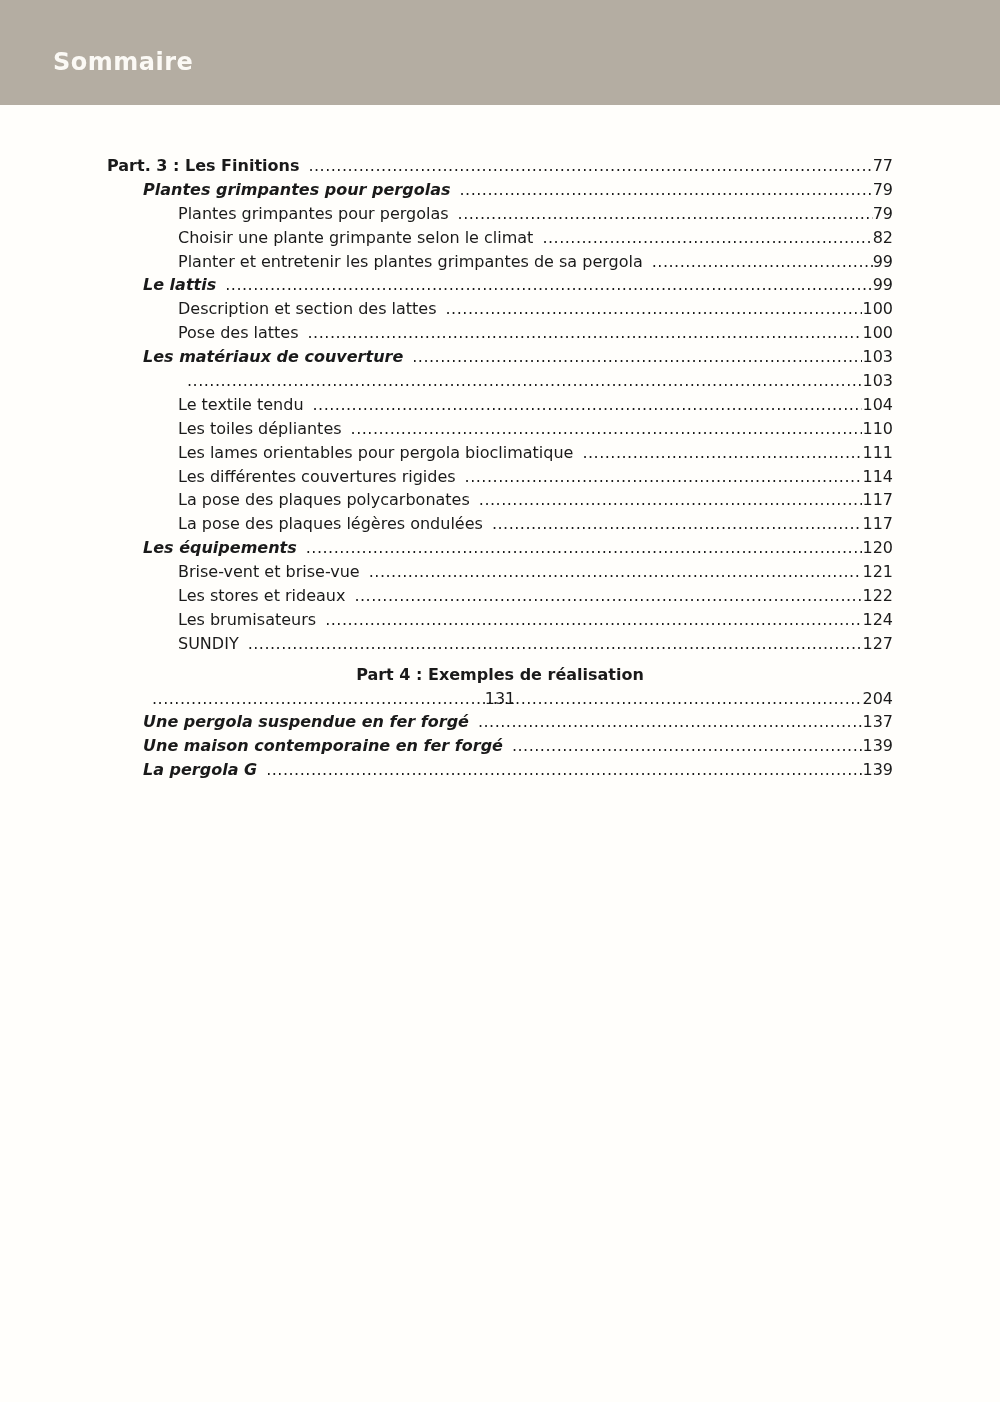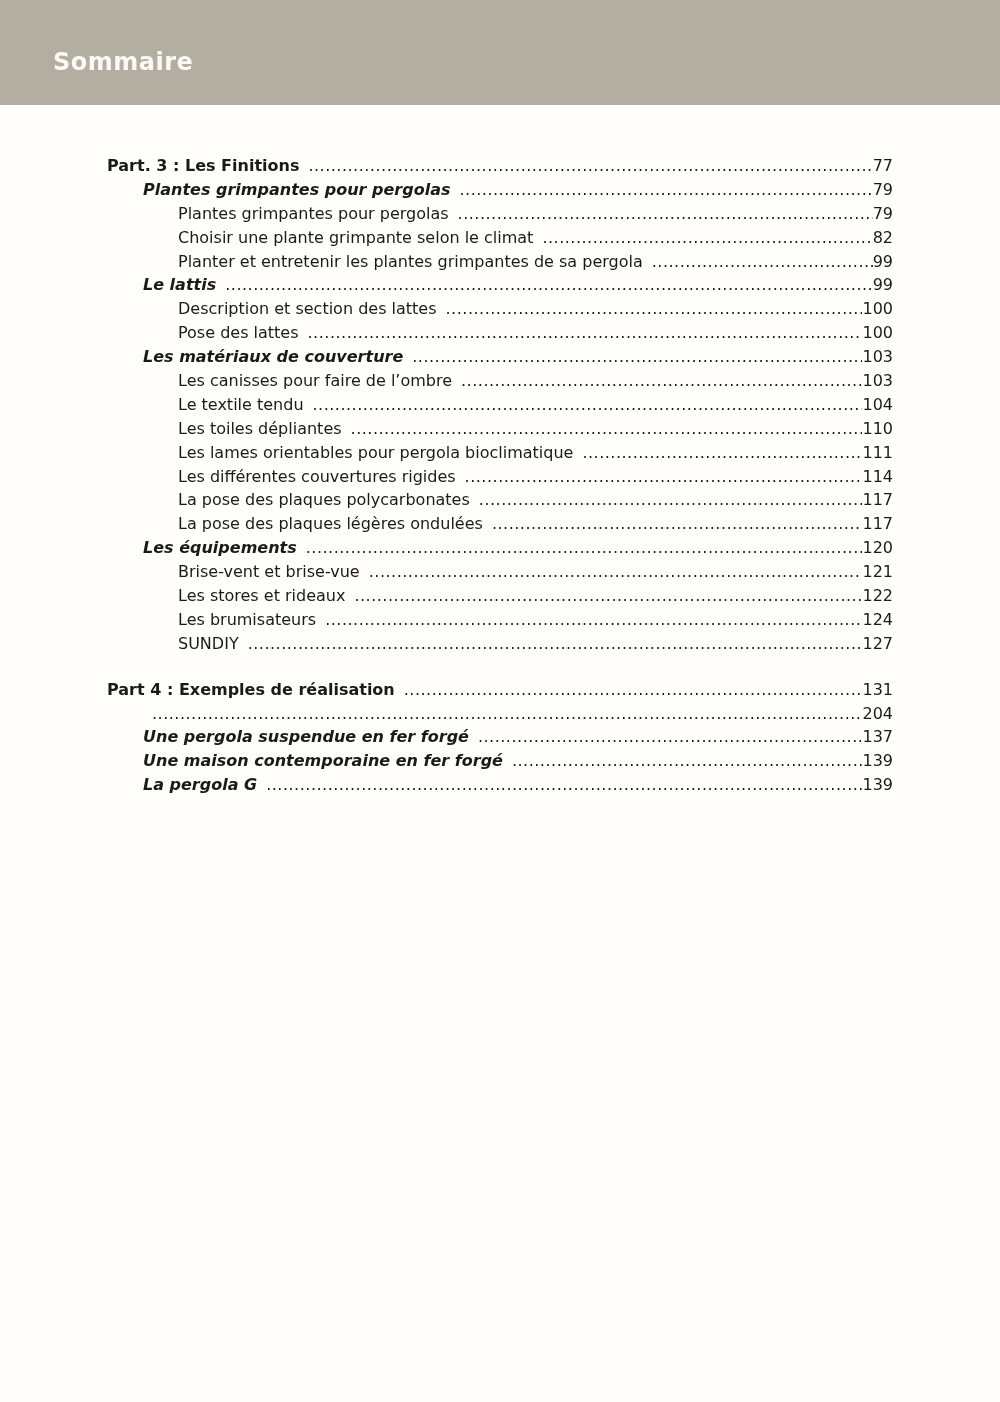--- a/index.html
+++ b/index.html
@@ -40,21 +40,21 @@
     display: flex;
     align-items: center;
     height: 23.9px;
     line-height: 23.9px;
     font-size: 16px;
     color: var(--text);
   }
   .toc-row.lvl0 { font-weight: 700; }
   .toc-row.lvl1 { font-weight: 700; font-style: italic; padding-left: 36px; }
   .toc-row.lvl2 { font-weight: 400; padding-left: 71px; }
-  .toc-row.gap-before { margin-top: 22px; }
+  .toc-row.gap-before { margin-top: 7px; flex-direction: column; }
   .toc-label { white-space: nowrap; }
   .toc-dots {
     flex: 1;
     overflow: hidden;
     white-space: nowrap;
     font-weight: 400;
     font-style: normal;
     padding-left: 9px;
     padding-right: 6px;
     letter-spacing: 0.5px;
@@ -115,21 +115,20 @@
     <span class="toc-label">Pose des lattes</span>
     <span class="toc-dots"></span>
     <span class="toc-page">100</span>
   </div>
     <div class="toc-row lvl1">
     <span class="toc-label">Les matériaux de couverture</span>
     <span class="toc-dots"></span>
     <span class="toc-page">103</span>
   </div>
     <div class="toc-row lvl2">
-    <span class="toc-label">Les canisses pour faire de l’ombre</span>
     <span class="toc-dots"></span>
     <span class="toc-page">103</span>
   </div>
     <div class="toc-row lvl2">
     <span class="toc-label">Le textile tendu</span>
     <span class="toc-dots"></span>
     <span class="toc-page">104</span>
   </div>
     <div class="toc-row lvl2">
     <span class="toc-label">Les toiles dépliantes</span>

